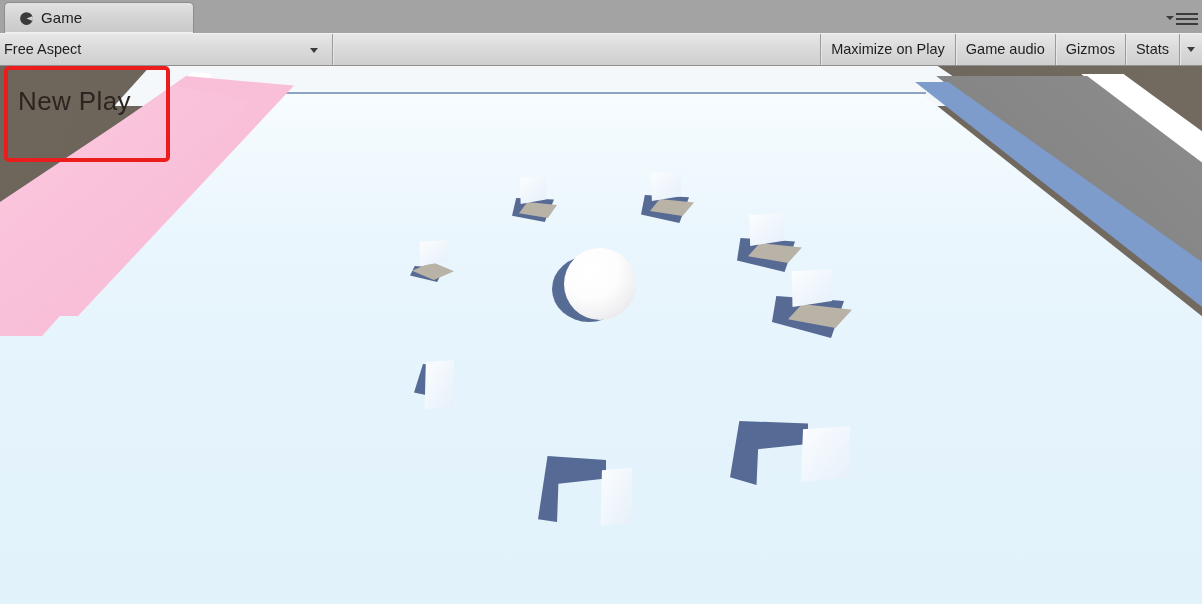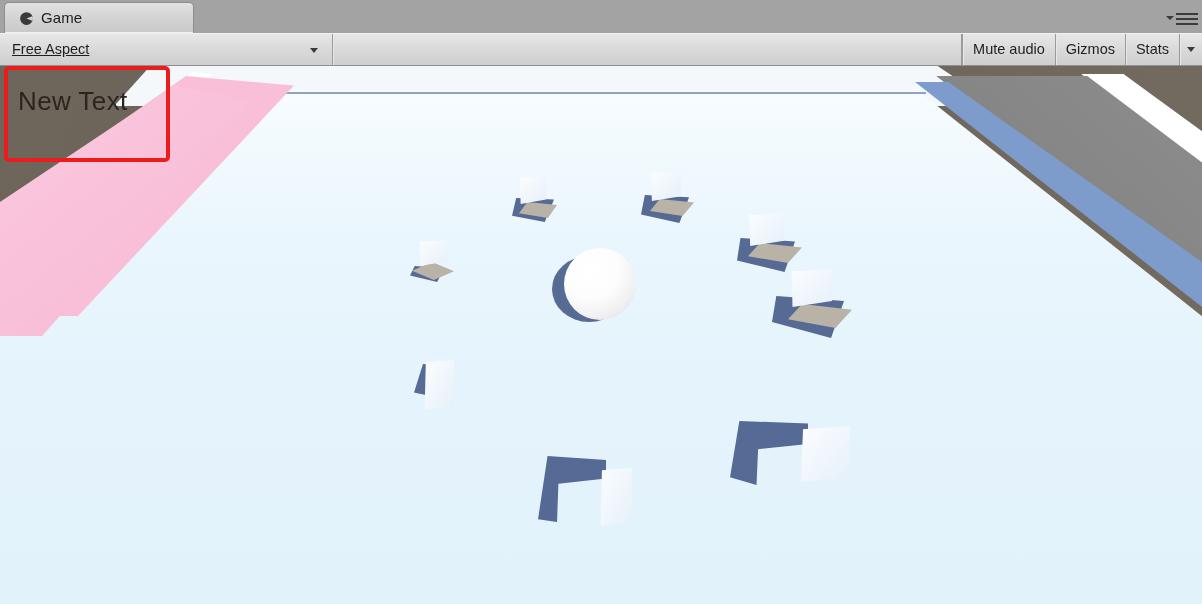--- a/index.html
+++ b/index.html
@@ -103,23 +103,22 @@
     color: #1e1e1e;
     padding: 0 10px;
     box-sizing: border-box;
     line-height: 1;
     white-space: nowrap;
     user-select: none;
   }
   .aspect-select {
     width: 332px;
     justify-content: flex-start;
-    padding-left: 12px;
+    padding-left: 4px;
     position: relative;
-    text-decoration: underline;
   }
   .aspect-caret {
     position: absolute;
     right: 14px; top: 14px;
     width: 0; height: 0;
     border-left: 4.5px solid transparent;
     border-right: 4.5px solid transparent;
     border-top: 5px solid #3b3b3b;
   }
   .tb-spacer { flex: 1 1 auto; }
@@ -285,22 +284,23 @@
   </div>
 
   <div class="toolbar">
     <div class="tb-btn aspect-select">
       <span>Free Aspect</span>
       <span class="aspect-caret"></span>
     </div>
     <div class="tb-sep"></div>
     <div class="tb-spacer"></div>
     <div class="tb-sep"></div>
-    <div class="tb-sep"></div>
-    <div class="tb-btn">Mute audio</div>
+    <div class="tb-btn">Maximize on Play</div>
+    <div class="tb-sep"></div>
+    <div class="tb-btn">Game audio</div>
     <div class="tb-sep"></div>
     <div class="tb-btn">Gizmos</div>
     <div class="tb-sep"></div>
     <div class="tb-btn">Stats</div>
     <div class="tb-sep"></div>
     <div class="tb-btn gizmo-caret-btn">
       <span class="gizmo-caret"></span>
     </div>
   </div>
 
@@ -383,17 +383,17 @@
            clip-path:polygon(12% 0,100% 4%,100% 36%,36% 44%,34% 100%,0 88%);"></div>
       <div class="cube-front" style="left:800px;top:360px;width:50px;height:56px;
            clip-path:polygon(6% 6%,100% 0,100% 92%,2% 100%);"></div>
     </div>
 
     <div class="obj">
       <div class="sphere-shadow" style="left:552px;top:190px;width:74px;height:66px;"></div>
       <div class="sphere" style="left:564px;top:182px;width:72px;height:72px;"></div>
     </div>
 
-    <div class="ui-text">New Text</div>
+    <div class="ui-text">New Play</div>
     <div class="redbox"></div>
 
   </div>
 </div>
 
 </body></html>

